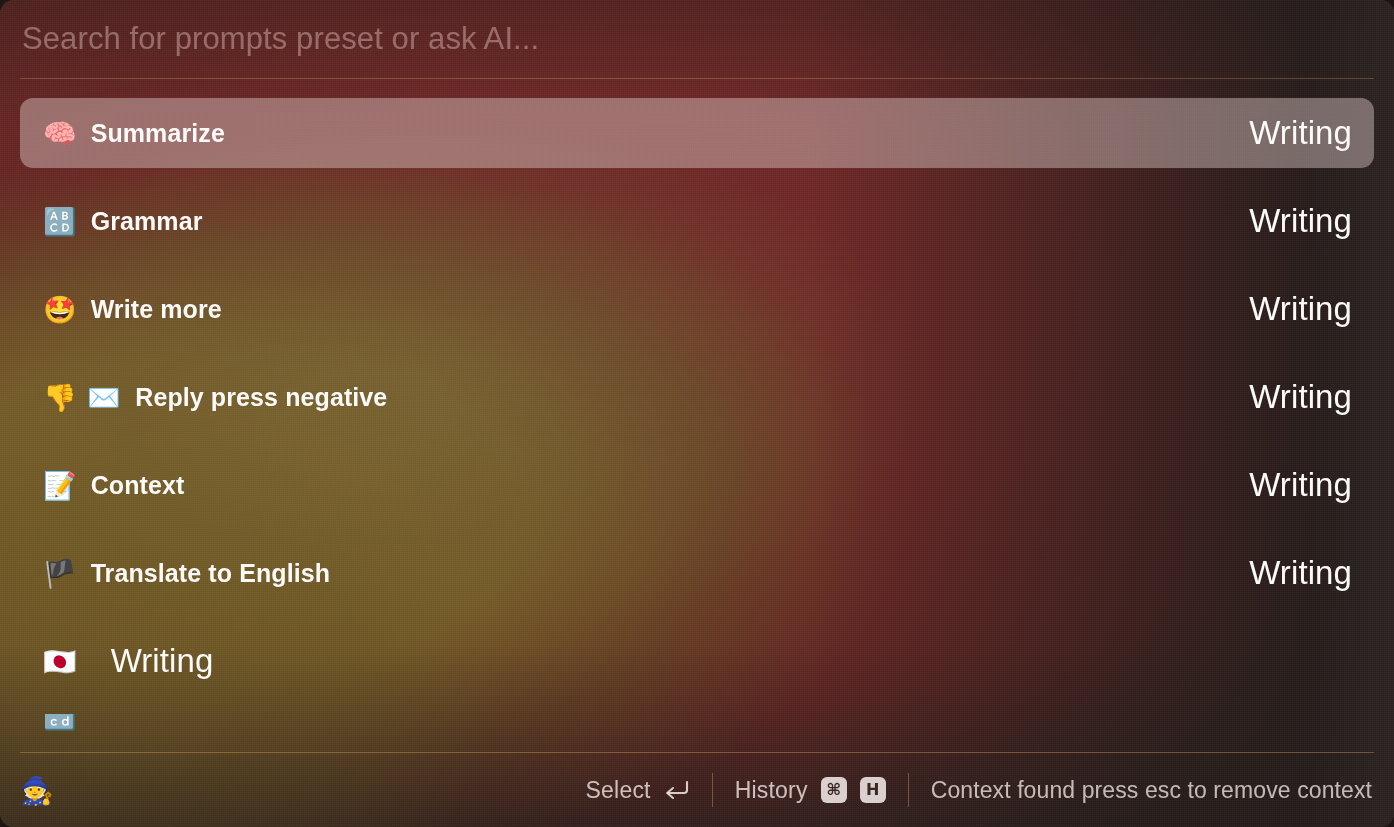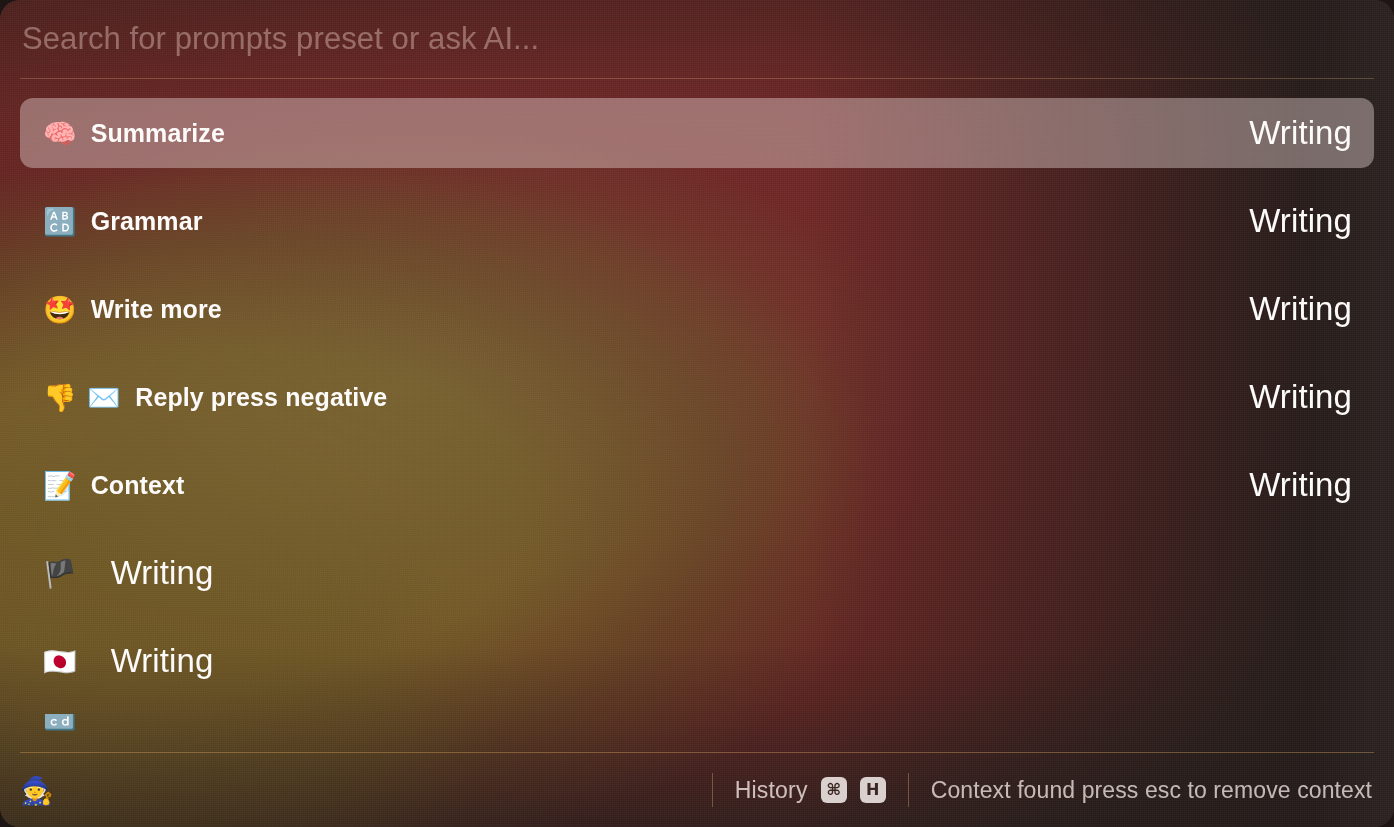--- a/index.html
+++ b/index.html
@@ -9,21 +9,21 @@
     overflow:hidden;
     background:#1d1615;
     font-family:"Liberation Sans", sans-serif;
     -webkit-font-smoothing:antialiased;
   }
 
   
   #window {
     position:relative;
     width:1394px; height:827px;
-    border-radius:20px;
+    border-radius:14px;
     overflow:hidden;
     display:flex;
     flex-direction:column;
     background:#2a1f1e;
   }
 
   
   #bg-base,
   #bg-red,
   #bg-olive,
@@ -259,20 +259,21 @@
         <span class="row-icons">
           <span class="glyph">📝</span>
         </span>
         <span class="row-title">Context</span>
         <span class="row-category">Writing</span>
       </div>
       <div class="result-row">
         <span class="row-icons">
           <span class="glyph">🏴</span>
         </span>
+        <span class="row-title">Translate to English</span>
         <span class="row-category">Writing</span>
       </div>
       <div class="result-row">
         <span class="row-icons">
           <span class="glyph">🇯🇵</span>
         </span>
         <span class="row-category">Writing</span>
       </div>
       <div class="result-row is-partial">
         <span class="row-icons">
@@ -281,20 +282,29 @@
         <span class="row-title"></span>
         <span class="row-category"></span>
       </div>
     </div>
 
   <div id="footer-divider"></div>
   <div id="footer">
     <span id="footer-brand">🧙</span>
     <span id="footer-spacer"></span>
 
+    <div class="footer-group">
+      <span class="footer-label">Select</span>
+      <span class="enter-icon">
+        <svg width="26" height="22" viewBox="0 0 26 22" fill="none" stroke="currentColor" stroke-width="2.1" stroke-linecap="round" stroke-linejoin="round">
+          <path d="M23 3 v8 a3 3 0 0 1 -3 3 H4"></path>
+          <path d="M9 9 L3.2 14 L9 19"></path>
+        </svg>
+      </span>
+    </div>
 
     <span class="footer-sep"></span>
 
     <div class="footer-group">
       <span class="footer-label">History</span>
       <span class="keycap">⌘</span>
       <span class="keycap">H</span>
     </div>
 
     <span class="footer-sep"></span>

